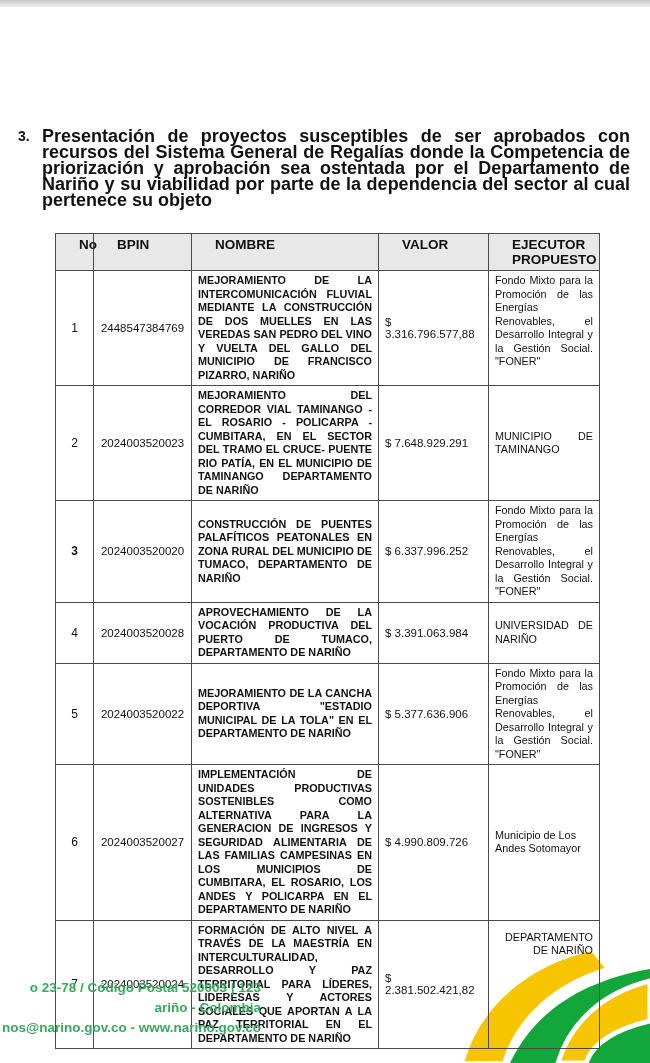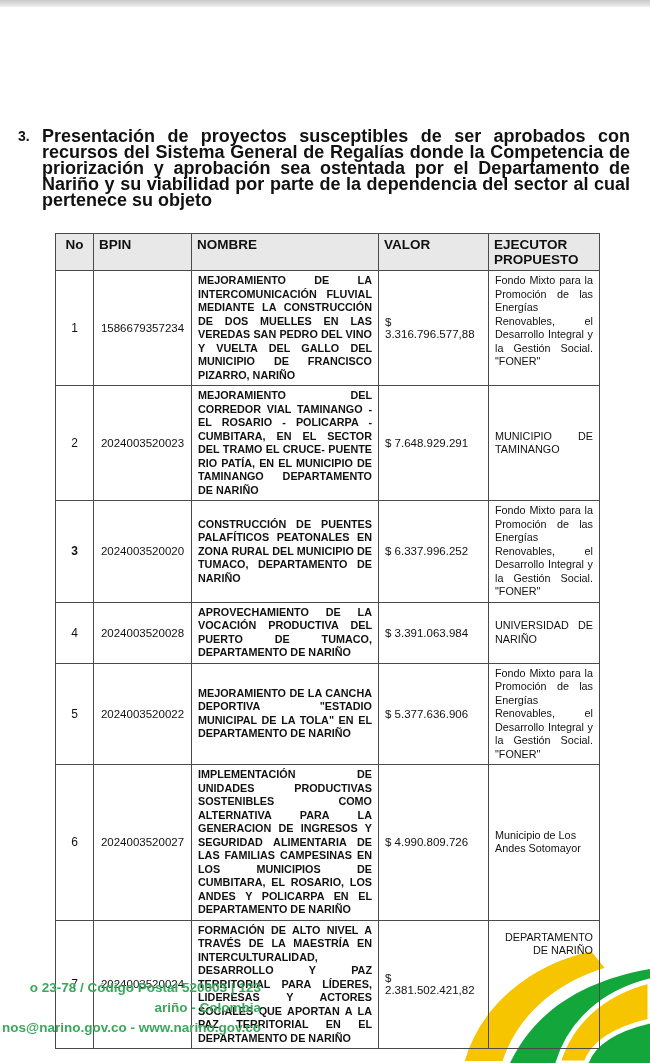--- a/index.html
+++ b/index.html
@@ -21,21 +21,21 @@
   
   .intro{position:absolute;left:18px;top:128px;width:612px;}
   .intro-number{position:absolute;left:0;top:0;font-size:14px;font-weight:bold;color:#111;}
   .intro-text{margin-left:24px;font-size:18px;font-weight:bold;color:#111;line-height:16px;text-align:justify;}
 
   
   .table-wrap{position:absolute;left:55px;top:233px;width:544px;z-index:2;}
   table.projects{border-collapse:collapse;width:544px;table-layout:fixed;background:transparent;}
   table.projects th, table.projects td{border:1.5px solid #4a4a4a;box-sizing:border-box;color:#111;}
   col.c-no{width:38px;} col.c-bpin{width:98px;} col.c-nombre{width:187px;} col.c-valor{width:110px;} col.c-ejec{width:111px;}
-  thead th{background:#e8e8e8;font-size:13.5px;font-weight:bold;text-align:left;padding:3px 5px;vertical-align:top;height:34px;}
+  thead th{background:#e8e8e8;font-size:13.5px;font-weight:bold;text-align:left;padding:3px 23px;vertical-align:top;height:34px;}
   thead th.h-no{text-align:center;}
   td{vertical-align:middle;}
   td.no{text-align:center;font-size:12px;}
   td.bpin{text-align:center;font-size:11.5px;}
   td.nombre{font-size:10.8px;text-align:justify;padding:3px 6px;line-height:13.5px;font-weight:bold;}
   td.valor{font-size:11.5px;padding:0 6px;}
   td.ejecutor{font-size:10.8px;text-align:justify;padding:3px 6px;line-height:13.5px;}
   tr.r1{height:113px;} tr.r2{height:100px;} tr.r3{height:91px;} tr.r4{height:47px;}
   tr.r5{height:93px;} tr.r6{height:135px;} tr.r7{height:119px;}
   tr.r3 td.no{font-weight:bold;}
@@ -74,21 +74,21 @@
             <th class="h-no">No</th>
             <th class="h-bpin">BPIN</th>
             <th class="h-nombre">NOMBRE</th>
             <th class="h-valor">VALOR</th>
             <th class="h-ejecutor">EJECUTOR PROPUESTO</th>
           </tr>
         </thead>
       <tbody id="tbody-rows">
           <tr class="r1">
             <td class="no">1</td>
-            <td class="bpin">1586679357234</td>
+            <td class="bpin">2448547384769</td>
             <td class="nombre">MEJORAMIENTO DE LA INTERCOMUNICACIÓN FLUVIAL MEDIANTE LA CONSTRUCCIÓN DE DOS MUELLES EN LAS VEREDAS SAN PEDRO DEL VINO Y VUELTA DEL GALLO DEL MUNICIPIO DE FRANCISCO PIZARRO, NARIÑO</td>
             <td class="valor">$ 3.316.796.577,88</td>
             <td class="ejecutor">Fondo Mixto para la Promoción de las Energías Renovables, el Desarrollo Integral y la Gestión Social. "FONER"</td>
           </tr>
           <tr class="r2">
             <td class="no">2</td>
             <td class="bpin">2024003520023</td>
             <td class="nombre">MEJORAMIENTO DEL CORREDOR VIAL TAMINANGO - EL ROSARIO - POLICARPA - CUMBITARA, EN EL SECTOR DEL TRAMO EL CRUCE- PUENTE RIO PATÍA, EN EL MUNICIPIO DE TAMINANGO DEPARTAMENTO DE NARIÑO</td>
             <td class="valor">$ 7.648.929.291</td>
             <td class="ejecutor">MUNICIPIO DE TAMINANGO</td>

